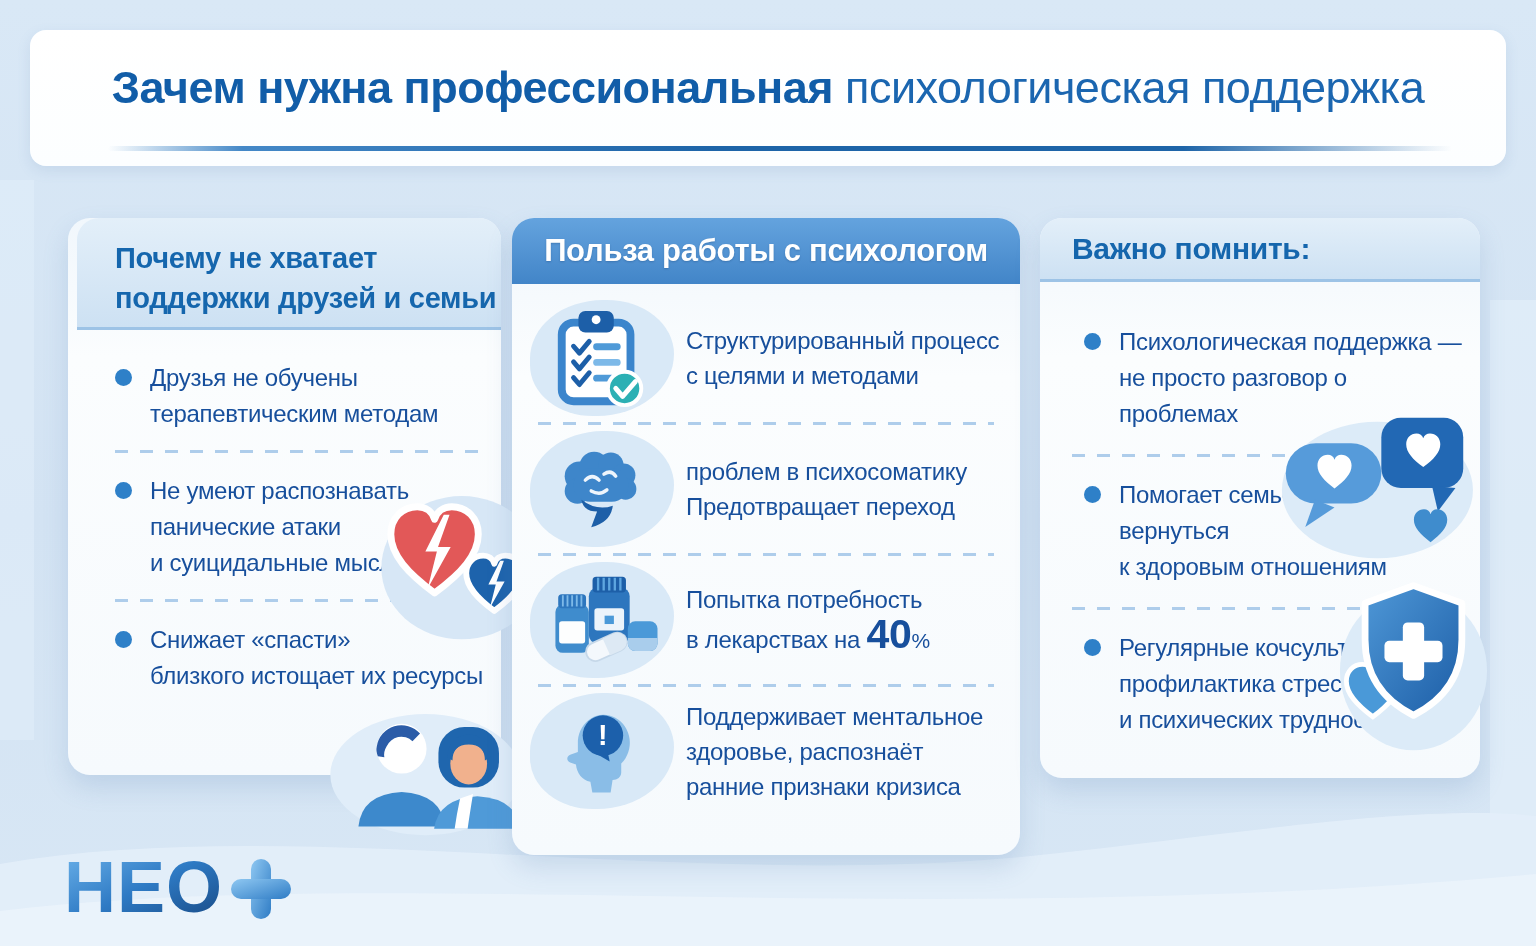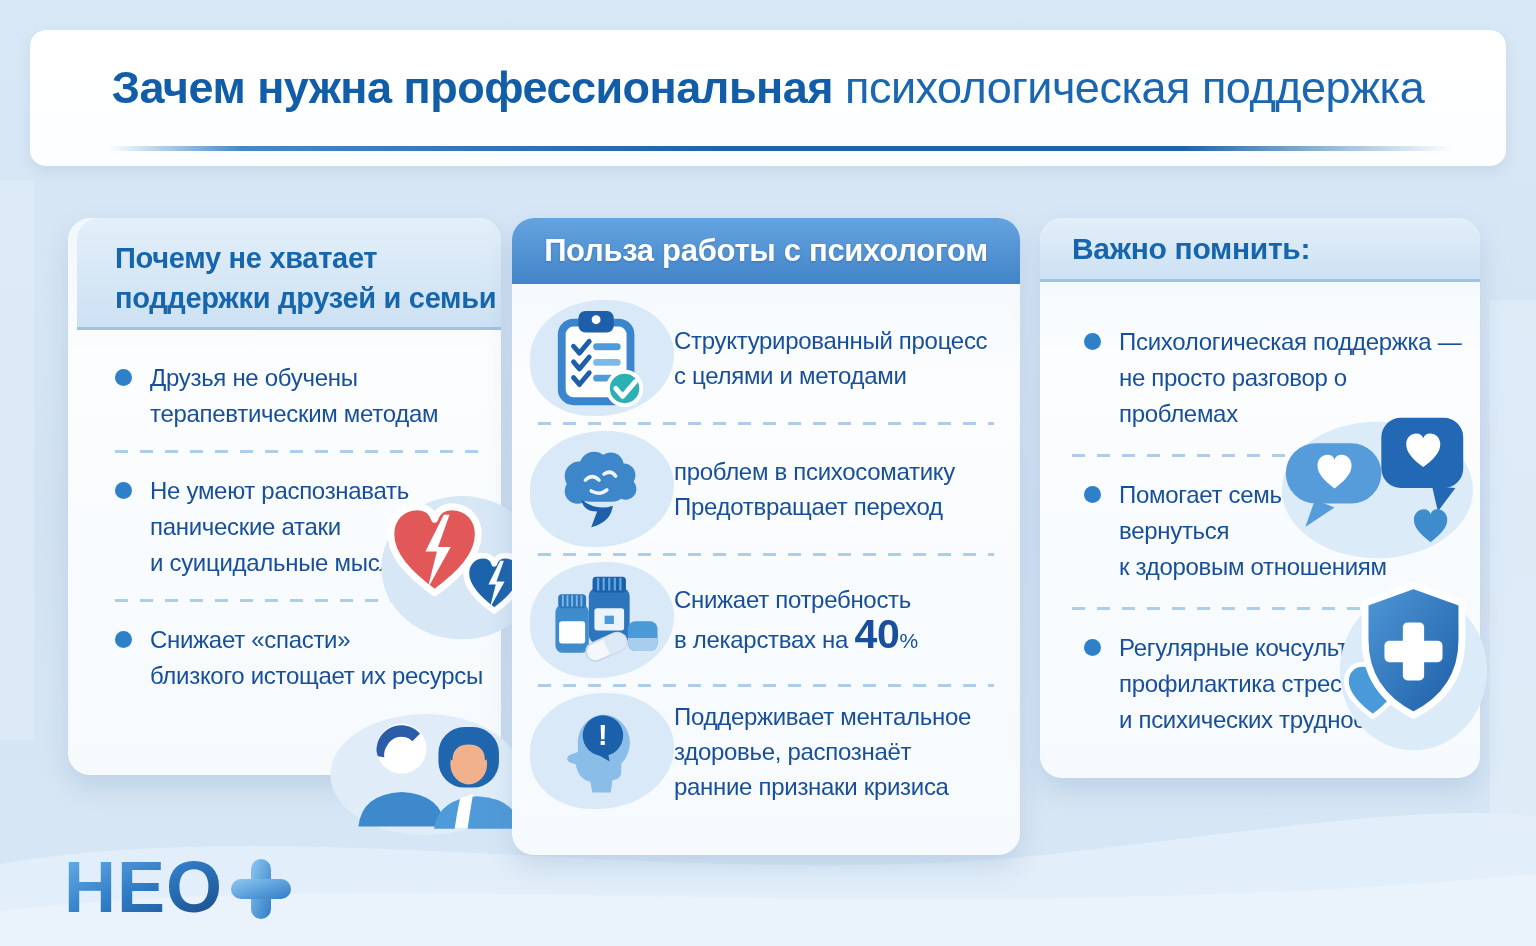--- a/index.html
+++ b/index.html
@@ -45,21 +45,21 @@
   .left .b-area{padding-top:30px;}
   .left .dashline{margin:18px 20px 20px 38px;}
   .right .b-area{padding-top:42px;}
   .right .dash-short{width:240px;margin:22px 0 20px 32px;}
   .right .dash-full{margin:22px 26px 20px 32px;}
   .right .bullet{padding-left:44px;}
   .right .b3{margin-top:18px;}
 
   
   .m-body{padding-top:18px;}
-  .mrow{height:112px;display:flex;align-items:center;padding:0 18px 0 22px;gap:0;}
+  .mrow{height:112px;display:flex;align-items:center;padding:0 18px 0 22px;gap:12px;}
   .micon{flex:0 0 140px;position:relative;height:112px;}
   .blob{position:absolute;left:-4px;top:-2px;right:0;bottom:-2px;background:#d9e9f7;border-radius:52% 48% 55% 45%;}
   .micon svg{position:absolute;left:14px;top:3px;}
   .mtxt{font-size:24px;color:#174f9c;line-height:35px;letter-spacing:-.3px;}
   .mdash{margin:8px 26px;}
   .stat{font-size:41px;font-weight:700;}
   .pct{font-size:21px;}
 
   
   .fl{position:absolute;}
@@ -223,21 +223,21 @@
             <rect x="12" y="56" width="28" height="24" rx="3" fill="#fdfefe"></rect>
             <rect x="86" y="56" width="32" height="32" rx="8" fill="#4a99d8"></rect>
             <path d="M86 74 h32 v6 a8 8 0 0 1-8 8 h-16 a8 8 0 0 1-8-8 z" fill="#a9cdec"></path>
             <g transform="rotate(-24 62 84)">
               <rect x="40" y="74" width="46" height="20" rx="10" fill="#f4f8fc" stroke="#c6d8e9" stroke-width="2"></rect>
               <path d="M63 74 h13 a10 10 0 0 1 10 10 a10 10 0 0 1-10 10 h-13 z" fill="#dde9f4"></path>
             </g>
           </svg>
         </span>
         <span class="mtxt">
-          <span class="line">Снижает потребность</span>
+          <span class="line">Попытка потребность</span>
           <span class="line"><span>в лекарствах на </span><span class="stat">40</span><span class="pct">%</span></span>
         </span>
       </div>
       <div class="dashline mdash"></div>
 
       <div class="mrow">
         <span class="micon">
           <span class="blob"></span>
           <svg width="106" height="106" viewBox="0 0 110 110">
             <path d="M31 44 a27 29 0 1 1 45 24 v9 c0 5-4 8-9 8 l-2 13 h-19 l-2-11 c-9-2-14-9-15-18 l-6-2 c-4-2-4-6 0-8 l8-3 z" fill="#8abde7"></path>

